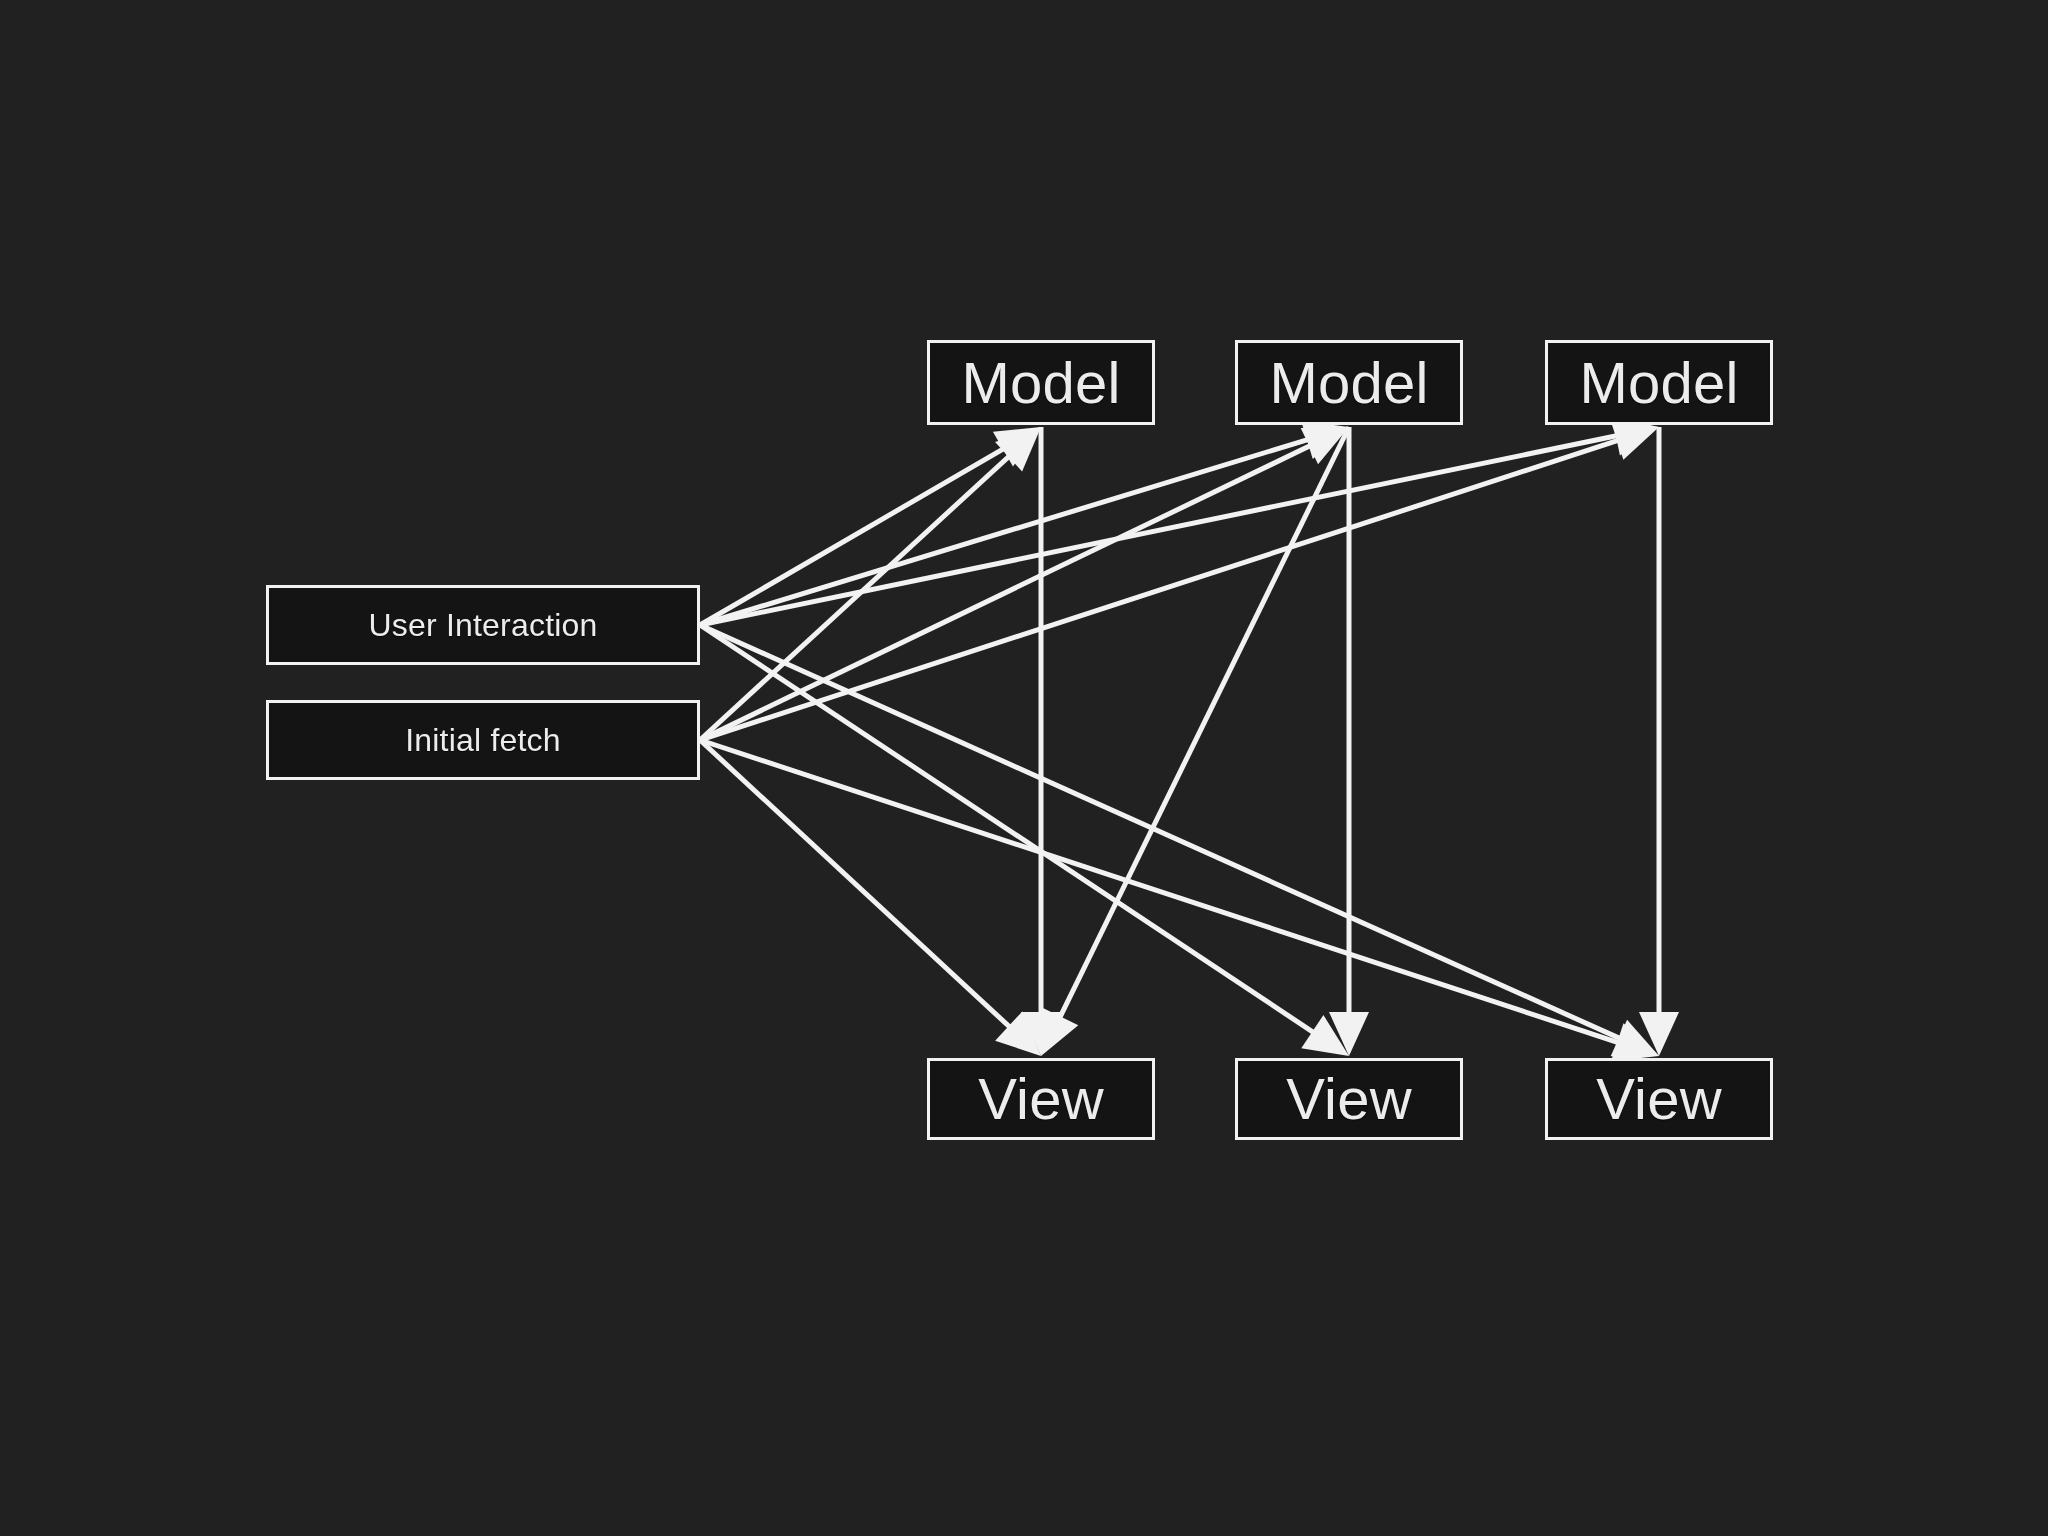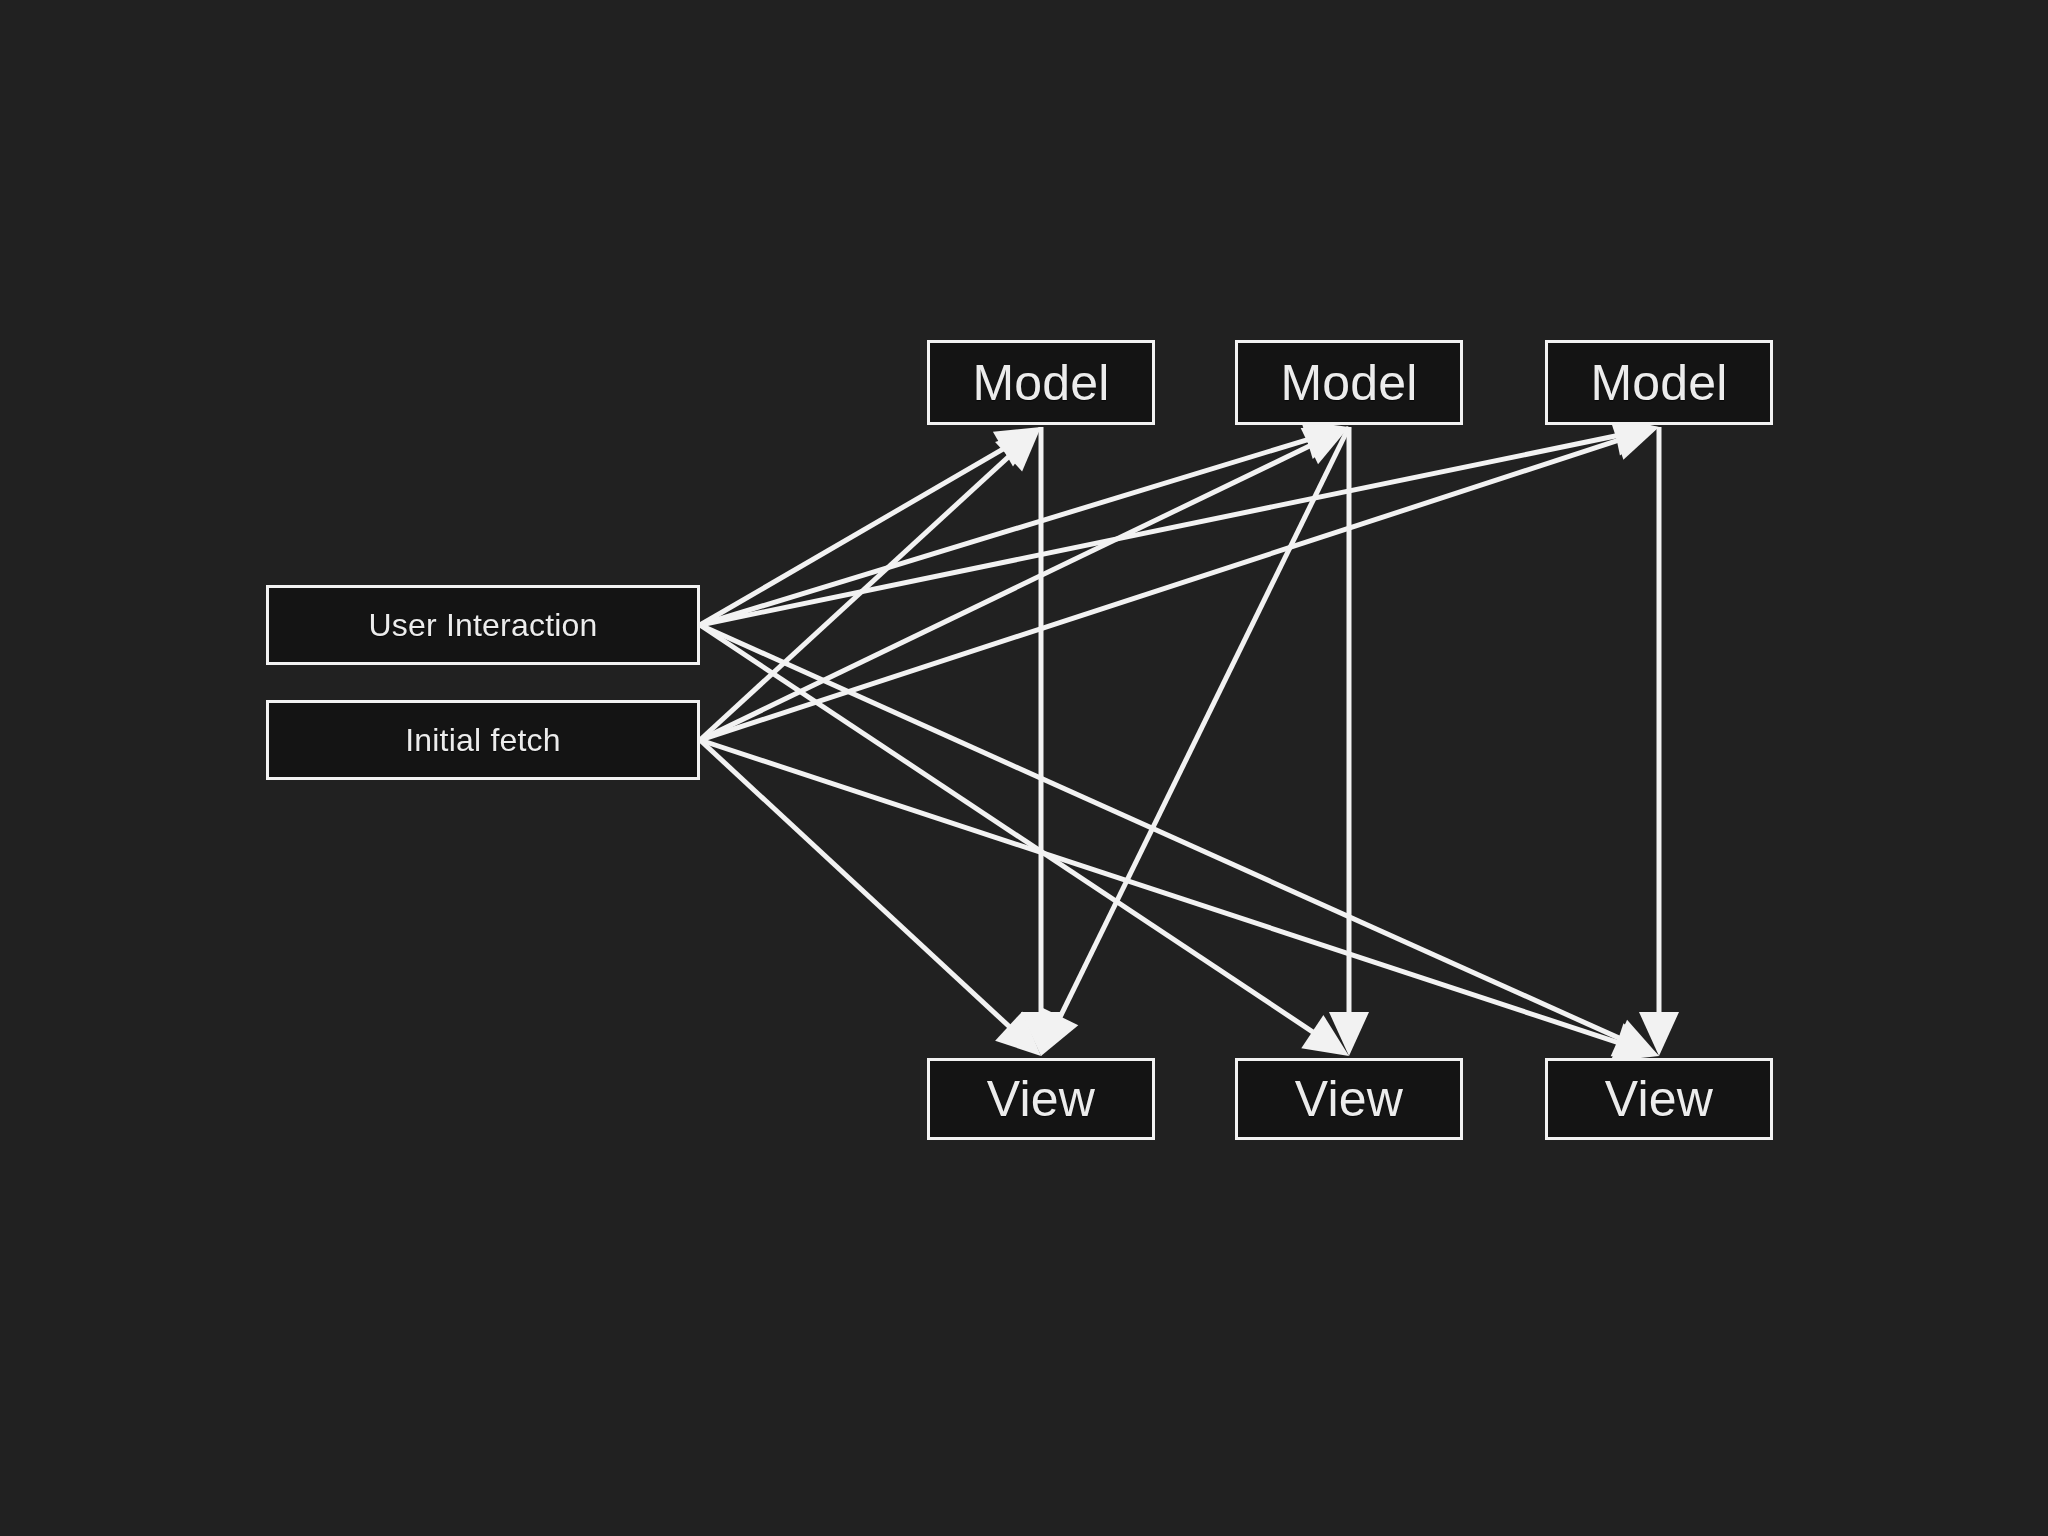--- a/index.html
+++ b/index.html
@@ -35,21 +35,21 @@
     color: #ececec;
     letter-spacing: 0.2px;
     z-index: 3;
   }
   .node .node-label {
     font-weight: 400;
     line-height: 1;
     white-space: nowrap;
     text-shadow: 0 1px 1px rgba(0,0,0,.65);
   }
-  .node.small .node-label { font-size: 50px; }
+  .node.small .node-label { font-size: 58px; }
   .node.wide  .node-label { font-size: 32px; }
 </style>
 </head>
 <body>
 
 <div id="stage">
   <svg id="wires" viewBox="0 0 2048 1536" preserveAspectRatio="none" aria-hidden="true">
       <g>
         <line x1="700" y1="625" x2="1023.8771788571203" y2="436.9422832442528" stroke="#f2f2f2" stroke-width="5" stroke-linecap="butt"></line>
         <polygon points="1041,427 1012.9919966968862,466.38974169720797 992.906576001426,431.79818383280434" fill="#f2f2f2"></polygon>

